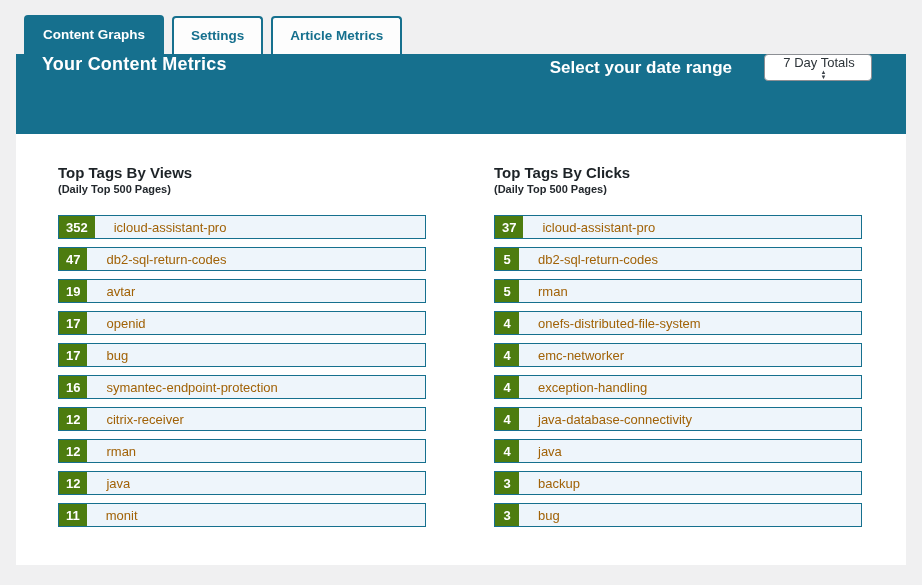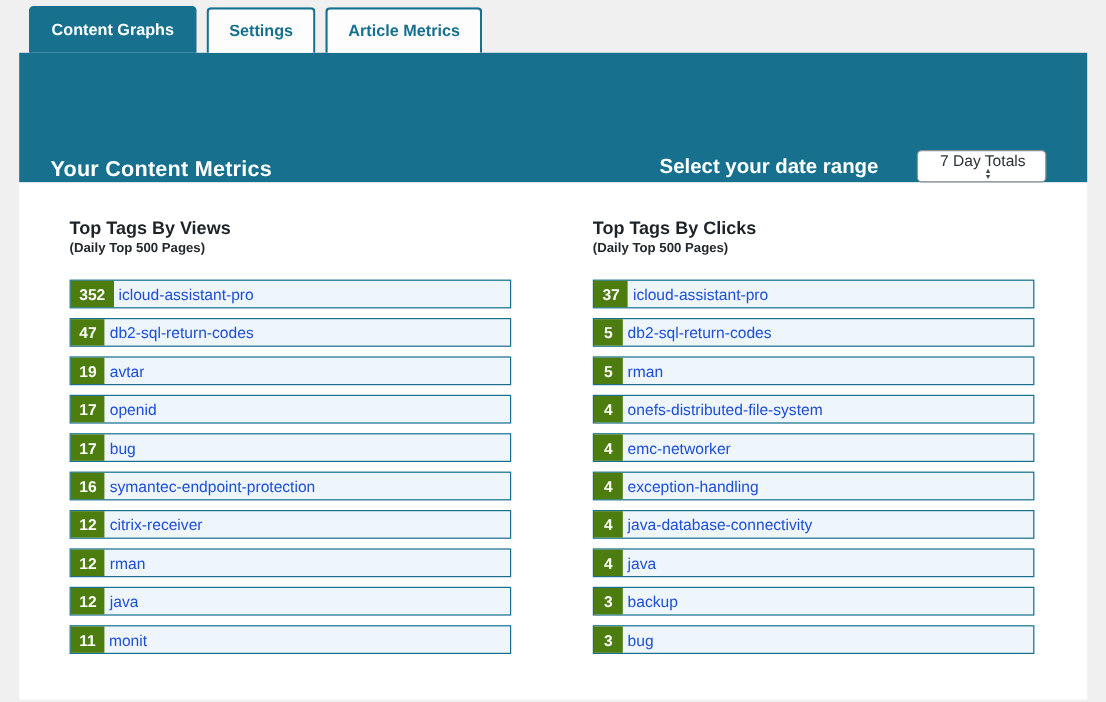--- a/index.html
+++ b/index.html
@@ -6,39 +6,39 @@
   html, body {
     width: 922px; height: 585px;
     background: #f0f0f1;
     font-family: "Liberation Sans", sans-serif;
   }
   .page { position: relative; width: 922px; height: 585px; overflow: hidden; }
 
   
   .tabs {
     display: flex; align-items: flex-end; gap: 8px;
-    padding: 14px 0 0 24px; height: 44px;
+    padding: 14px 0 0 24px; height: 54px;
   }
   .tab {
     font-family: "Liberation Sans", sans-serif;
     font-size: 13.5px; font-weight: bold;
     padding: 11px 17px 12px 17px;
     border: 2px solid #16708e; border-bottom: none;
     border-radius: 4px 4px 0 0;
     background: #fdfdfd; color: #16708e;
     cursor: pointer; line-height: 1;
   }
   .tab.active { background: #16708e; color: #ffffff; padding-bottom: 13px; }
 
   
   .panel { margin: 0 16px; }
   .panel-header {
     background: #16708e; color: #fff;
-    height: 108px;
-    display: flex; align-items: flex-end; justify-content: space-between;
+    height: 80px;
+    display: flex; align-items: flex-start; justify-content: space-between;
     padding: 0 34px 0 26px;
   }
   .page-title { font-size: 18px; font-weight: bold; letter-spacing: 0.2px; }
   .date-range { display: flex; align-items: center; }
   .dr-label { font-size: 17px; font-weight: bold; margin-right: 32px; }
   .select {
     background: #ffffff; color: #2c3338;
     border: 1px solid #8c8f94; border-radius: 4px;
     height: 27px; min-width: 108px;
     display: flex; align-items: center; justify-content: space-between;
@@ -69,23 +69,23 @@
     background: #eef5fb;
     margin-bottom: 8px;
   }
   .tag-count {
     background: #4d7c0f; color: #ffffff;
     font-size: 13px; font-weight: bold;
     display: flex; align-items: center; justify-content: center;
     padding: 0 7px; min-width: 24px;
   }
   .tag-label {
-    font-size: 13px; color: #1d4ed8;
+    font-size: 13px; color: #a16207;
     display: flex; align-items: center;
-    padding-left: 4px;
+    padding-left: 19px;
     white-space: nowrap; overflow: hidden;
   }
 </style>
 </head>
 <body>
 
 <div class="page">
 
   <div class="tabs">
       <button class="tab active">Content Graphs</button>

